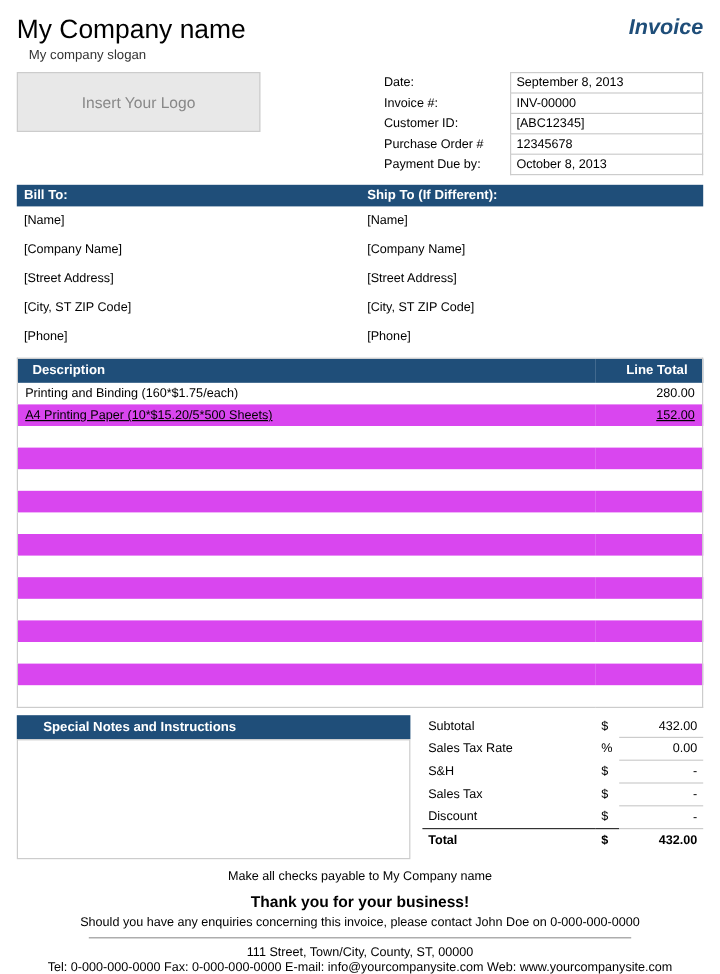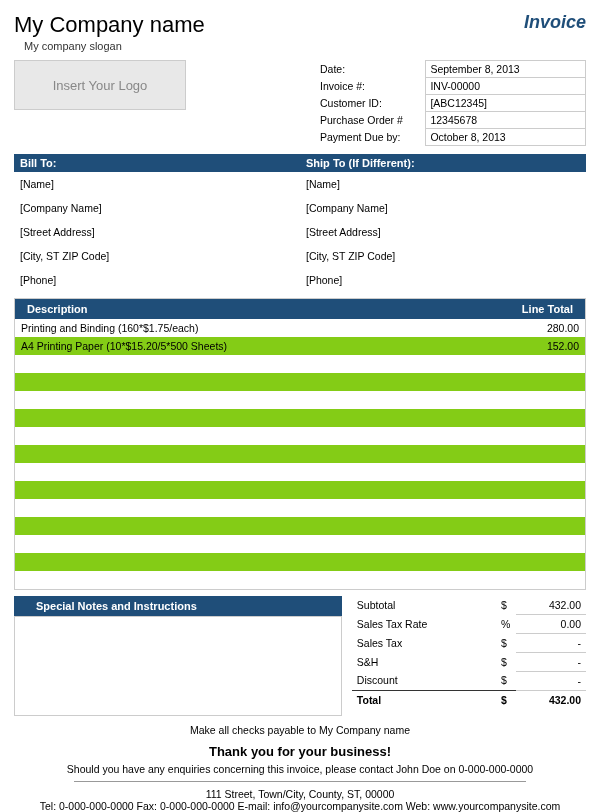--- a/index.html
+++ b/index.html
@@ -2,35 +2,35 @@
 <html><head>
 <meta charset="utf-8">
 <style>
   * { box-sizing: border-box; margin: 0; padding: 0; }
   body { font-family: Arial, sans-serif; font-size: 11px; background: #fff; width: 600px; height: 812px; padding: 12px 14px; color: #000; }
   .header { display: flex; justify-content: space-between; align-items: flex-start; margin-bottom: 8px; }
   .company-name { font-size: 22px; color: #000000; }
   .slogan { font-size: 11px; color: #333; margin-left: 10px; margin-top: 2px; }
   .invoice-title { font-size: 18px; font-weight: bold; color: #1f4e79; font-style: italic; }
   .logo-meta-row { display: flex; justify-content: space-between; align-items: flex-start; margin-top: 4px; margin-bottom: 8px; }
-  .logo-box { width: 172px; height: 50px; background: #e8e8e8; border: 1px solid #ccc; border-radius: 0; display: flex; align-items: center; justify-content: center; color: #888; font-size: 13px; }
+  .logo-box { width: 203px; height: 50px; background: #e8e8e8; border: 1px solid #ccc; border-radius: 0; display: flex; align-items: center; justify-content: center; color: #888; font-size: 13px; }
   .meta-table { border-collapse: collapse; width: 270px; }
   .meta-table td { padding: 2px 4px; font-size: 10.5px; white-space: nowrap; }
   .meta-table td.label { text-align: left; width: 110px; }
   .meta-table td.value { border: 1px solid #ccc; width: 160px; }
   .section-header { background: #1f4e79; color: #fff; font-weight: bold; padding: 3px 6px; font-size: 11px; }
   .addr-row { display: flex; gap: 0; margin-bottom: 6px; }
   .addr-col { flex: 1; }
   .addr-col div.line { padding: 6px 6px; font-size: 10.5px; }
   .items-table { width: 100%; border-collapse: collapse; border: 1px solid #ccc; margin-top: 4px; }
   .items-table th { background: #1f4e79; color: #fff; font-weight: bold; padding: 4px 12px; text-align: left; font-size: 11px; }
   .items-table th.tot { text-align: right; width: 90px; }
   .items-table td { padding: 3px 6px; height: 18px; font-size: 10.5px; }
   .items-table td.tot { text-align: right; }
-  .items-table tr.alt td { background: #84cc16; }
+  .items-table tr.alt td { background: #d946ef; text-decoration: underline; }
   .bottom-row { display: flex; gap: 10px; margin-top: 6px; align-items: flex-start; }
   .notes-col { flex: 1.4; }
   .notes-header { background: #1f4e79; color: #fff; font-weight: bold; padding: 4px 22px; font-size: 11px; }
   .notes-body { border: 1px solid #ccc; height: 100px; }
   .totals-col { flex: 1; }
   .totals-table { width: 100%; border-collapse: collapse; }
   .totals-table td { padding: 3px 5px; font-size: 10.5px; }
   .totals-table td.sym { text-align: left; width: 20px; }
   .totals-table td.amt { text-align: right; width: 70px; border-bottom: 1px solid #ccc; }
   .totals-table tr.total td { font-weight: bold; border-top: 1px solid #333; }
@@ -179,26 +179,26 @@
             <td>Subtotal</td>
             <td class="sym">$</td>
             <td class="amt">432.00</td>
           </tr>
       <tr>
             <td>Sales Tax Rate</td>
             <td class="sym">%</td>
             <td class="amt">0.00</td>
           </tr>
       <tr>
+            <td>S&amp;H</td>
+            <td class="sym">$</td>
+            <td class="amt">-</td>
+          </tr>
+      <tr>
             <td>Sales Tax</td>
-            <td class="sym">$</td>
-            <td class="amt">-</td>
-          </tr>
-      <tr>
-            <td>S&amp;H</td>
             <td class="sym">$</td>
             <td class="amt">-</td>
           </tr>
       <tr>
             <td>Discount</td>
             <td class="sym">$</td>
             <td class="amt">-</td>
           </tr>
       <tr class="total">
             <td>Total</td>

